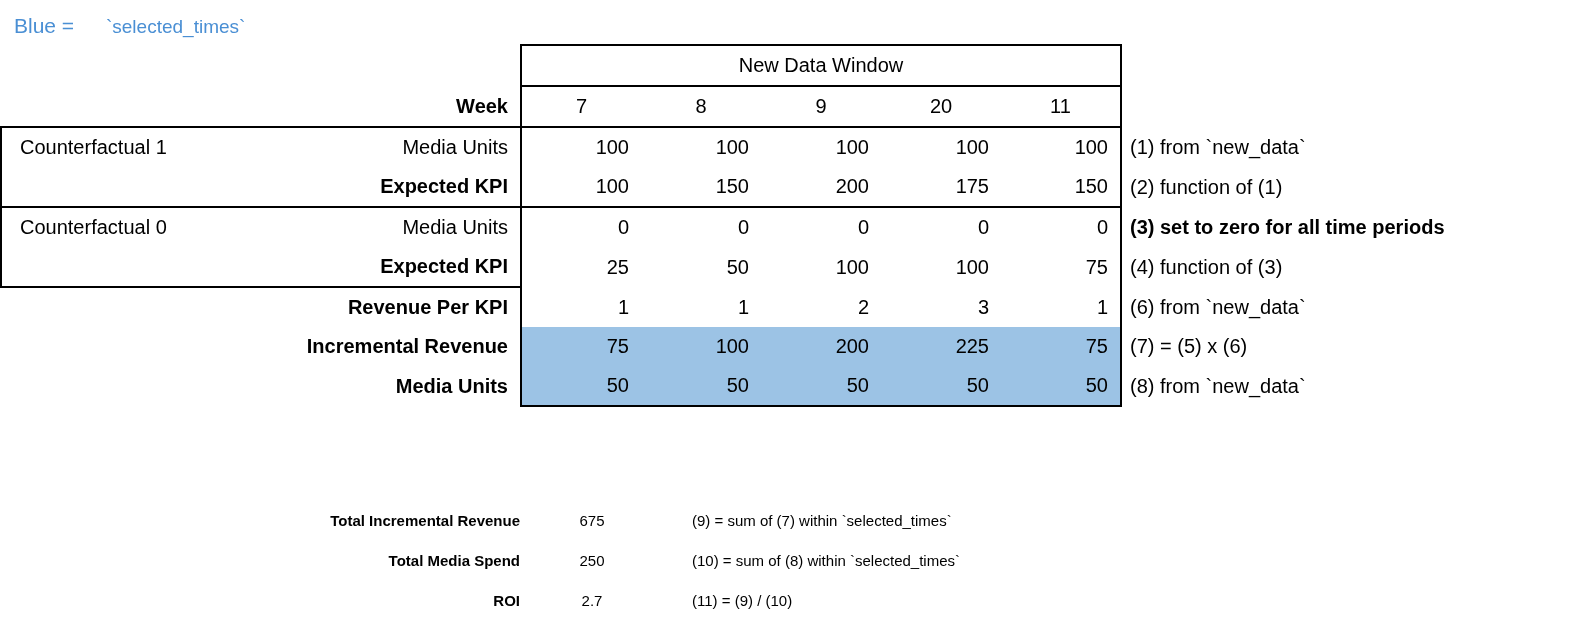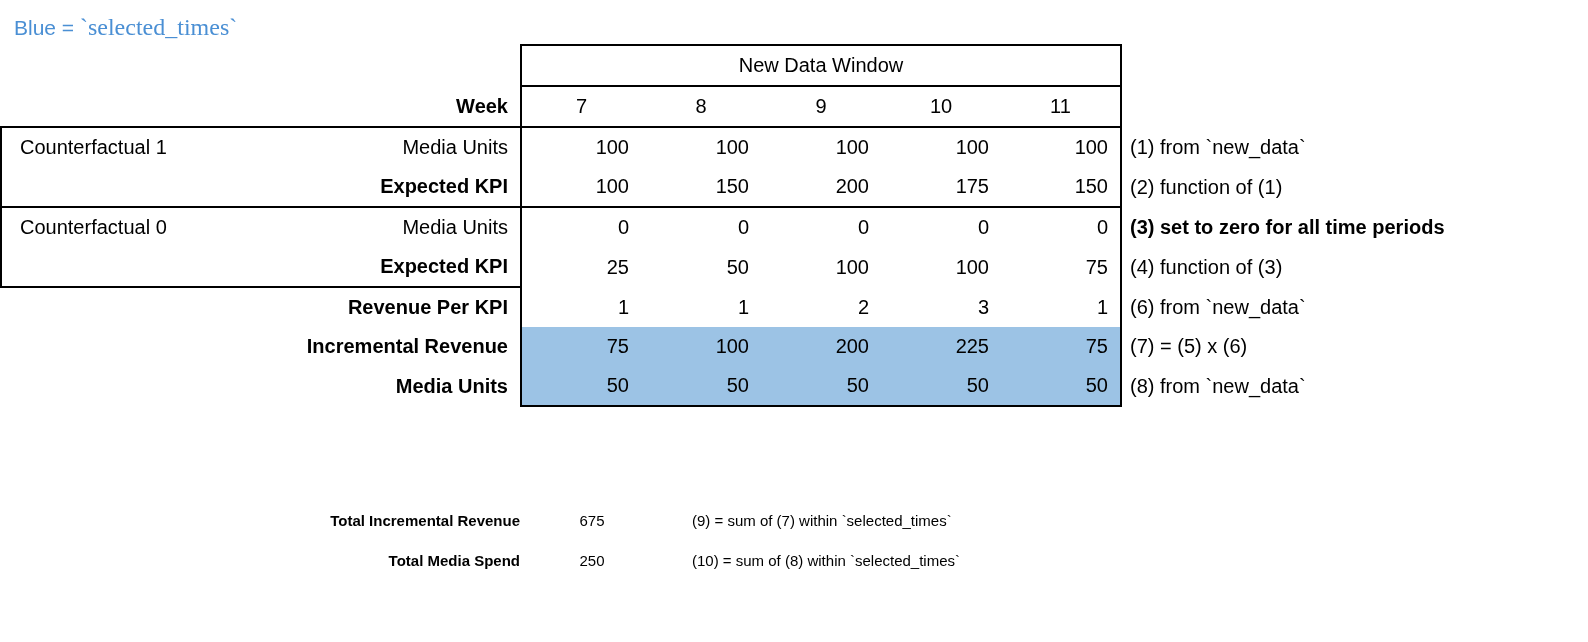--- a/index.html
+++ b/index.html
@@ -17,22 +17,23 @@
   }
   .legend {
     position: absolute;
     left: 14px;
     top: 14px;
     font-size: 21px;
     color: #4a8fd4;
     white-space: nowrap;
   }
   .legend .mono {
-    font-family: Liberation Serif, serif;
-    font-size: 24px;
+    font-family: Liberation Sans, sans-serif;
+    font-size: 19px;
+    margin-left: 26px;
   }
 
   .diagram {
     position: absolute;
     left: 0;
     top: 44px;
   }
 
   table.grid {
     border-collapse: collapse;
@@ -140,21 +141,21 @@
     <tr>
       <td></td>
       <td class="center bt bl br" colspan="5">New Data Window</td>
       <td></td>
     </tr>
     <tr>
       <td class="lbl-right">Week</td>
       <td class="center bt bl">7</td>
       <td class="center bt">8</td>
       <td class="center bt">9</td>
-      <td class="center bt">10</td>
+      <td class="center bt">20</td>
       <td class="center bt br">11</td>
       <td></td>
     </tr>
 
     <tr>
       <td class="lbl-left bt bl" style="position:relative;">
         <span>Counterfactual 1</span>
         <span style="position:absolute; right:12px; top:0; line-height:39px;">Media Units</span>
       </td>
       <td class="num bt bl">100</td>
@@ -240,15 +241,21 @@
       <td class="s-val">675</td>
       <td class="s-gap"></td>
       <td class="s-note">(9) = sum of (7) within `selected_times`</td>
     </tr>
     <tr>
       <td class="s-label">Total Media Spend</td>
       <td class="s-val">250</td>
       <td class="s-gap"></td>
       <td class="s-note">(10) = sum of (8) within `selected_times`</td>
     </tr>
+    <tr>
+      <td class="s-label">ROI</td>
+      <td class="s-val">2.7</td>
+      <td class="s-gap"></td>
+      <td class="s-note">(11) = (9) / (10)</td>
+    </tr>
   </tbody>
 </table>
 </div>
 
 </body></html>

